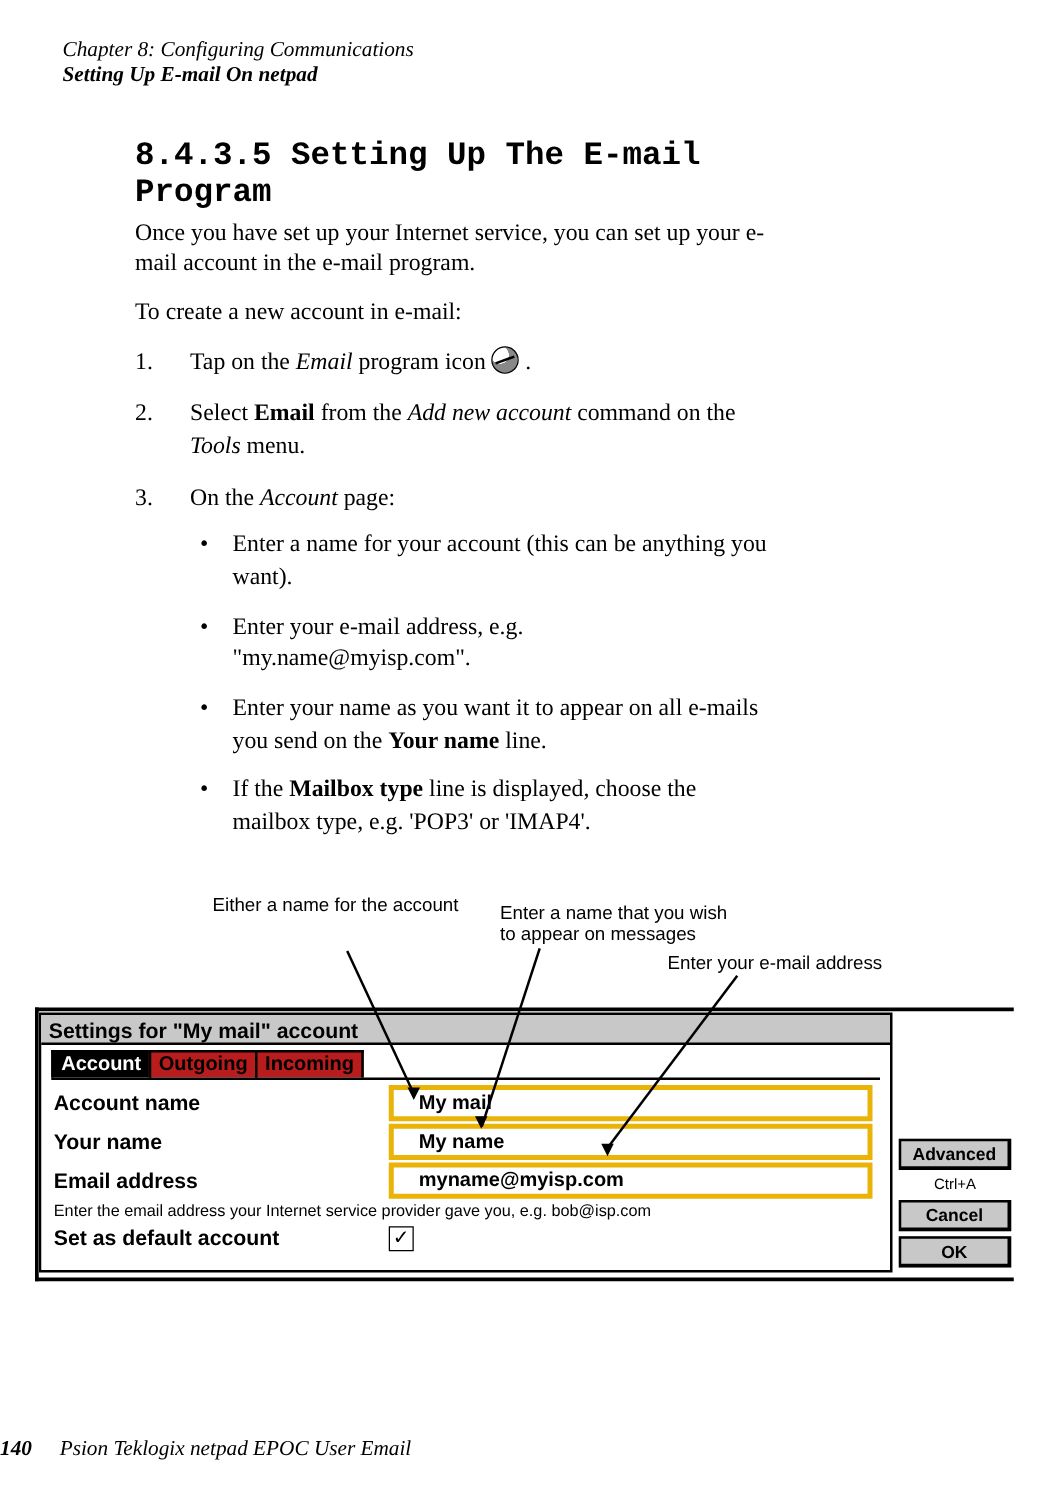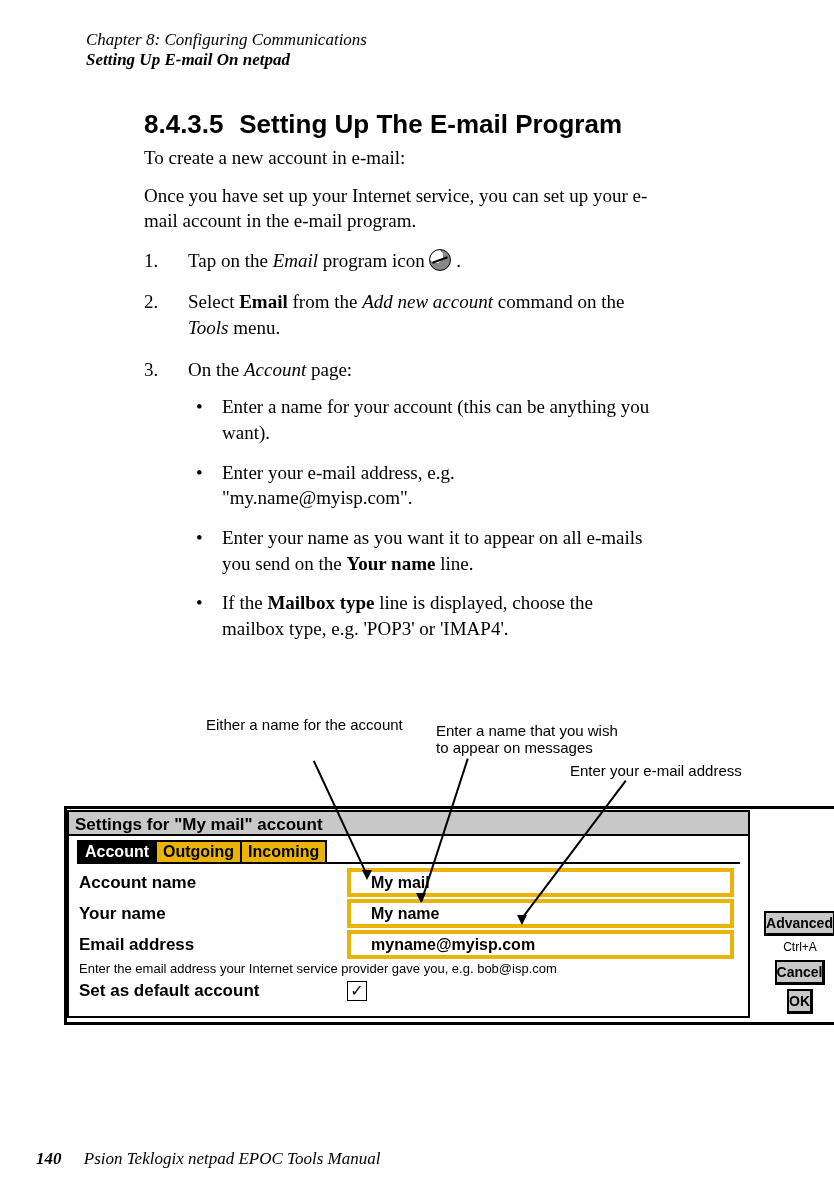--- a/index.html
+++ b/index.html
@@ -12,30 +12,29 @@
     color: #000;
     background: #fff;
     overflow: hidden;
   }
   .page {
     position: relative;
     width: 660px;
     height: 1199px;
     box-sizing: border-box;
     padding: 30px 46px 40px 50px;
-    margin-left: 36px;
   }
   .running-head {
     font-style: italic;
     font-size: 17px;
     line-height: 1.2;
     margin-bottom: 38px;
   }
   .heading {
-    font-family: Liberation Sans, sans-serif;
+    font-family: Liberation Mono, monospace;
     font-size: 26px;
     font-weight: 600;
     font-stretch: condensed;
     letter-spacing: 0px;
     margin: 0 0 6px 58px;
   }
   .heading .num {
     display: inline-block;
     min-width: 88px;
   }
@@ -159,21 +158,21 @@
     display: flex;
     gap: 0;
   }
   .tab {
     font-family: Arial, Helvetica, sans-serif;
     font-weight: bold;
     font-size: 16px;
     padding: 1px 6px 1px 6px;
     border: 2px solid #000;
     border-bottom: none;
-    background: #eab308;
+    background: #b91c1c;
     margin-right: -2px;
     position: relative;
   }
   .tab.active {
     background: #000;
     color: #fff;
   }
   .tabs-bottom-line {
     position: absolute;
     left: 8px; right: 8px;
@@ -222,21 +221,20 @@
   }
   .btn-col {
     position: absolute;
     right: 2px;
     top: 102px;
     width: 90px;
     display: flex;
     flex-direction: column;
     gap: 4px;
     font-family: Arial, Helvetica, sans-serif;
-    align-items: center;
   }
   .btn3d {
     border: 2px solid #000;
     border-right-width: 3px;
     border-bottom-width: 3px;
     background: #c8c8c8;
     text-align: center;
     font-weight: bold;
     font-size: 14px;
     padding: 2px 0 2px 0;
@@ -273,22 +271,22 @@
   <div class="running-head">
     <div>Chapter 8:  Configuring Communications</div>
     <div style="font-weight:bold">Setting Up E-mail On netpad</div>
   </div>
 
   <h2 class="heading">
     <span class="num">8.4.3.5</span>
     <span>Setting Up The E-mail Program</span>
   </h2>
 
+  <p class="body-text">Once you have set up your Internet service, you can set up your e-mail account in the e-mail program.</p>
   <p class="body-text">To create a new account in e-mail:</p>
-  <p class="body-text">Once you have set up your Internet service, you can set up your e-mail account in the e-mail program.</p>
 
   <ol class="ol1">
     <li>
       <span class="marker">1.</span>
       <span>Tap on the </span><em>Email</em><span> program icon </span>
       <span class="email-icon"></span><span> .</span>
     </li>
     <li>
       <span class="marker">2.</span>
       <span>Select </span><b>Email</b><span> from the </span><em>Add new account</em><span> command on the </span><em>Tools</em><span> menu.</span>
@@ -357,15 +355,15 @@
 
     <div class="diag" style="left:432px; top:758px; width:150px; transform:rotate(108deg);"></div>
     <div class="arrowhead" style="left:380px; top:893px;"></div>
 
     <div class="diag" style="left:590px; top:780px; width:175px; transform:rotate(127deg);"></div>
     <div class="arrowhead" style="left:481px; top:915px;"></div>
   </div>
 
   <div class="footer">
     <span class="pn">140</span>
-    <span>Psion Teklogix netpad EPOC Tools Manual</span>
+    <span>Psion Teklogix netpad EPOC User Email</span>
   </div>
 </div>
 
 </body></html>

